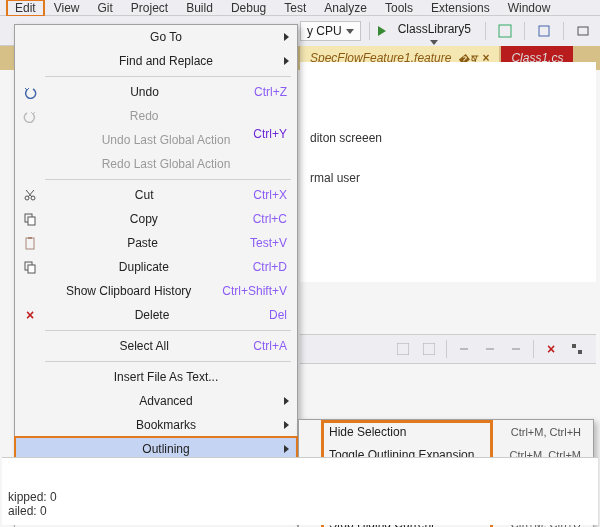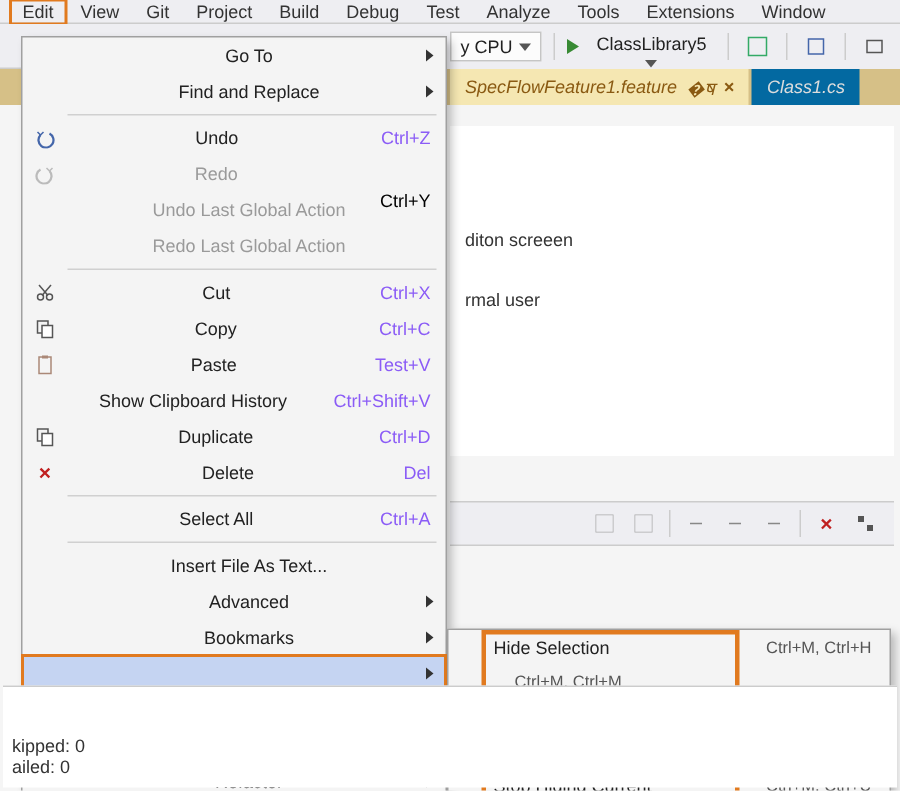--- a/index.html
+++ b/index.html
@@ -8,32 +8,32 @@
   .menubar .menu-item { padding: 2px 9px; cursor: default; color: #333; }
   .menubar .menu-item.sel { border: 2px solid #e17a1f; padding: 0 7px; }
   .toolbar { display: flex; align-items: center; background: #eeeef2; border-bottom: 1px solid #ccc; height: 30px; padding: 0 6px; position: relative;}
   .toolbar-right { position: absolute; right: 0; top:0; display:flex; align-items:center; height:30px; gap:6px; padding-right:6px; background:#eeeef2; padding-left:12px;}
   .combo { display:flex; align-items:center; border:1px solid #c5c5c5; background:#fcfcfc; padding:1px 6px; height:20px; gap:4px;}
   .tri-down { width:0; height:0; border-left:4px solid transparent; border-right:4px solid transparent; border-top:5px solid #555;}
   .play-icon { width:0; height:0; border-left:8px solid #388a34; border-top:5px solid transparent; border-bottom:5px solid transparent;}
   .tb-btn { width:22px; height:22px; display:flex; align-items:center; justify-content:center; border:1px solid transparent;}
   .sep-v { width:1px; height:18px; background:#ccc; margin:0 2px;}
   .tabbar { display:flex; background:#d6c087; height:24px; padding-left:300px; gap:2px;font-style:italic;}
-  .tab { padding:3px 10px 3px 10px; background:#0369a1; color:#ddd; display:flex; align-items:center; gap:6px; position:relative;}
+  .tab { padding:3px 10px 3px 10px; background:#b91c1c; color:#ddd; display:flex; align-items:center; gap:6px; position:relative;}
   .tab.active { background:#f5e7b2; color:#8a5a12; }
   .tab .pin { color:#8a5a12;}
   .tab .close { color:#8a5a12; font-weight:bold;}
-  .editor-area { position:absolute; left:300px; top:84px; right:4px; background:#fff; color:#333; font-family:Consolas,monospace; font-size:12px; padding:6px 10px; line-height:20px; height:220px;}
+  .editor-area { position:absolute; left:300px; top:62px; right:4px; background:#fff; color:#333; font-family:Consolas,monospace; font-size:12px; padding:6px 10px; line-height:20px; height:220px;}
   .dropdown { position:absolute; left:14px; top:24px; width:284px; background:#f4f4f4; border:1px solid #a0a0a0; box-shadow:3px 3px 6px rgba(0,0,0,0.25); }
   .dropdown .row { display:flex; align-items:center; height:24px; padding:0 10px 0 0; cursor:default; position:relative;}
   .dropdown .row.disabled { color:#9a9a9a; }
   .dropdown .icon-col { width:30px; display:flex; align-items:center; justify-content:center; color:#555;}
   .dropdown .lbl { flex:1; white-space:nowrap; overflow:hidden; text-overflow:ellipsis;text-align:center;}
   .dropdown .shortcut { color:#8b5cf6; padding-left:10px;}
-  .dropdown .row.disabled .shortcut { color:#000000;margin-top:36px;}
+  .dropdown .row.disabled .shortcut { color:#6d28d9;margin-top:36px;}
   .dropdown .sep { height:1px; background:#d0d0d0; margin:3px 6px 3px 30px;}
   .dropdown .sub-arrow { position:absolute; right:8px; width:0; height:0; border-top:4px solid transparent; border-bottom:4px solid transparent; border-left:5px solid #333;}
   .dropdown .row.sel { background:#c5d4f2; }
   .dropdown .row.sel.hl-box { outline:2px solid #e17a1f; outline-offset:-1px;}
   .submenu { position:absolute; left:298px; top:419px; width:296px; background:#f4f4f4; border:1px solid #a0a0a0; box-shadow:3px 3px 6px rgba(0,0,0,0.25);}
   .submenu .row { display:flex; align-items:center; height:23px; padding:0 12px 0 30px; cursor:default;}
   .submenu .lbl { flex:1; white-space:nowrap;}
   .submenu .shortcut { color:#555; padding-left:14px; font-size:11px;text-align:center;}
   .hl-frame { position:absolute; border:3px solid #e17a1f; pointer-events:none;}
   .stats-panel { position:absolute; left:2px; bottom:2px; right:2px; height:68px; background:#fff; border-top:1px solid #ccc; font-family:Consolas,monospace; font-size:12px; color:#333; padding:4px 6px; line-height:14px;}
@@ -217,36 +217,36 @@
       <div class="icon-col">
         <svg width="14" height="14">
           <rect x="3" y="2" width="8" height="11" fill="none" stroke="#a87"></rect>
           <rect x="5" y="1" width="4" height="2" fill="#a87"></rect>
         </svg>
       </div>
       <div class="lbl">Paste</div>
       <div class="shortcut">Test+V</div>
     </div>
   <div class="row">
+      <div class="icon-col">
+        <svg width="14" height="14">
+          <rect x="2" y="2" width="7" height="8" fill="none" stroke="#555"></rect>
+          <rect x="5" y="5" width="7" height="8" fill="#fff" stroke="#555"></rect>
+        </svg>
+      </div>
+      <div class="lbl">Duplicate</div>
+      <div class="shortcut">Ctrl+D</div>
+    </div>
+  <div class="row">
       <div class="icon-col"></div>
       <div class="lbl">Show Clipboard History</div>
       <div class="shortcut">Ctrl+Shift+V</div>
     </div>
   <div class="row">
       <div class="icon-col">
-        <svg width="14" height="14">
-          <rect x="2" y="2" width="7" height="8" fill="none" stroke="#555"></rect>
-          <rect x="5" y="5" width="7" height="8" fill="#fff" stroke="#555"></rect>
-        </svg>
-      </div>
-      <div class="lbl">Duplicate</div>
-      <div class="shortcut">Ctrl+D</div>
-    </div>
-  <div class="row">
-      <div class="icon-col">
         <span class="red-x">×</span>
       </div>
       <div class="lbl">Delete</div>
       <div class="shortcut">Del</div>
     </div>
   <div class="sep"></div>
   <div class="row">
       <div class="icon-col"></div>
       <div class="lbl">Select All</div>
       <div class="shortcut">Ctrl+A</div>
@@ -261,20 +261,21 @@
       <div class="lbl">Advanced</div>
       <div class="sub-arrow"></div>
     </div>
   <div class="row">
       <div class="icon-col"></div>
       <div class="lbl">Bookmarks</div>
       <div class="sub-arrow"></div>
     </div>
   <div class="row sel hl-box">
       <div class="icon-col"></div>
+      <div class="lbl">Outlining</div>
       <div class="sub-arrow"></div>
     </div>
   <div class="row">
       <div class="icon-col"></div>
       <div class="lbl">IntelliSense</div>
       <div class="sub-arrow"></div>
     </div>
   <div class="row">
       <div class="icon-col"></div>
       <div class="lbl">Multiple Carets</div>
@@ -286,20 +287,21 @@
       <div class="sub-arrow"></div>
     </div>
 </div>
 
 <div class="submenu">
   <div class="row">
       <div class="lbl">Hide Selection</div>
       <div class="shortcut">Ctrl+M, Ctrl+H</div>
     </div>
   <div class="row">
+      <div class="lbl">Toggle Outlining Expansion</div>
       <div class="shortcut">Ctrl+M, Ctrl+M</div>
     </div>
   <div class="row">
       <div class="lbl">Toggle All Outlining</div>
       <div class="shortcut">Ctrl+M, Ctrl+L</div>
     </div>
   <div class="row">
       <div class="lbl">Stop Outlining</div>
       <div class="shortcut">Ctrl+M, Ctrl+P</div>
     </div>

